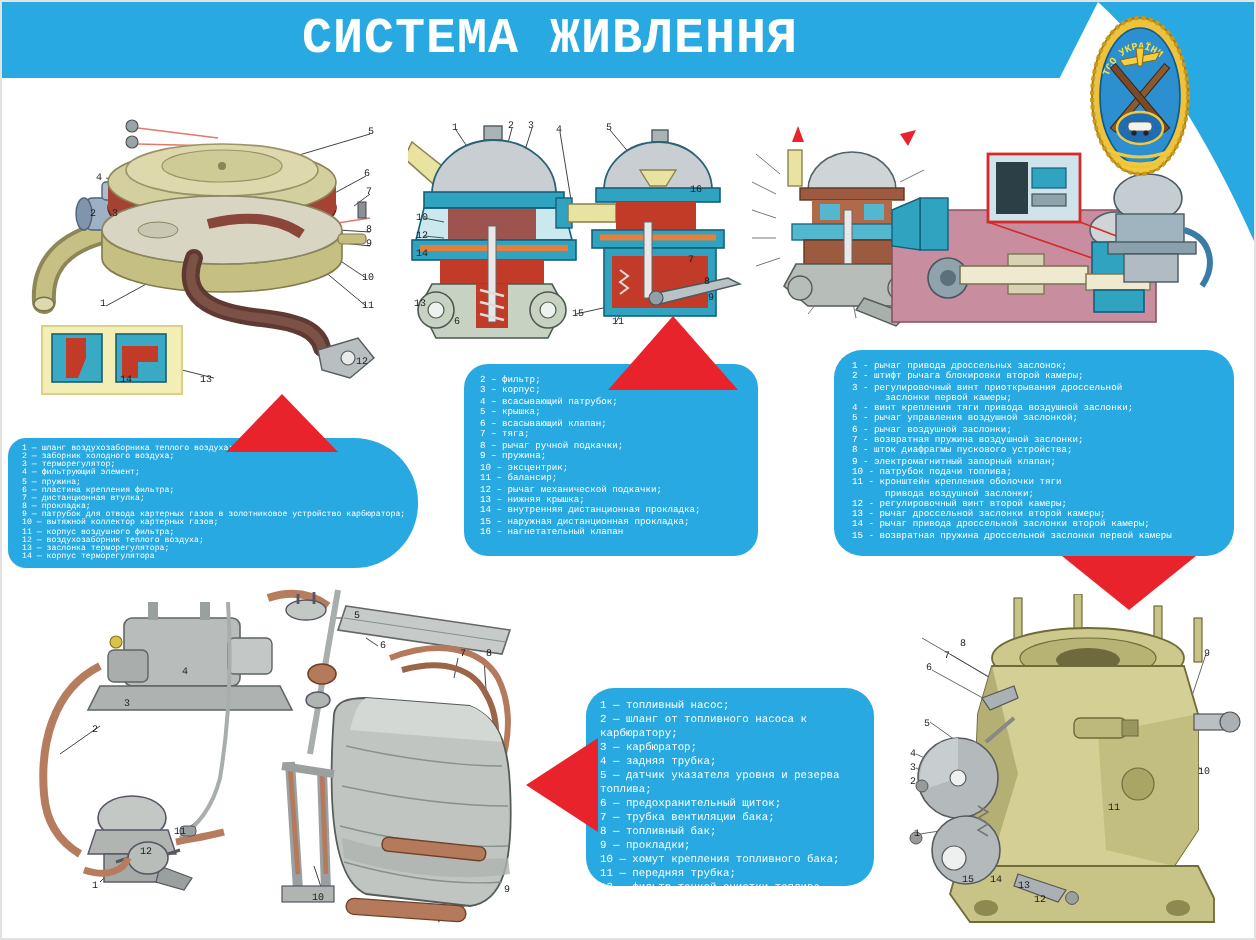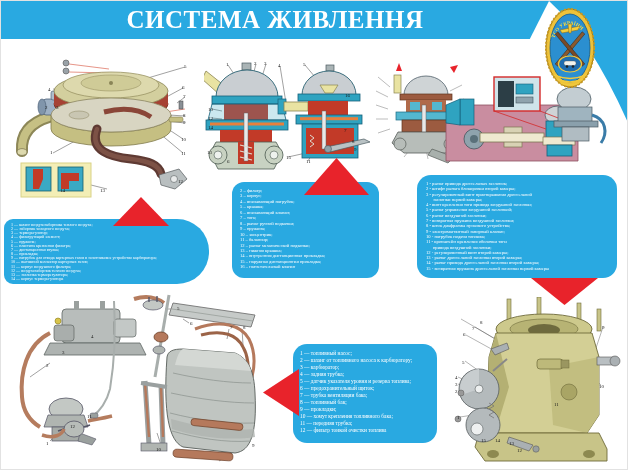--- a/index.html
+++ b/index.html
@@ -1,17 +1,17 @@
 <!DOCTYPE html>
 <html><head>
 <meta charset="utf-8">
 <style>
   html,body{margin:0;padding:0;background:#fff;}
   #poster{position:relative;width:628px;height:470px;background:#fff;overflow:hidden;
-          font-family:Liberation Serif, serif;border:1px solid #e2e2e2;box-sizing:border-box;}
+          font-family:Liberation Mono, monospace;border:1px solid #e2e2e2;box-sizing:border-box;}
   .abs{position:absolute;}
   
   .banner{position:absolute;left:0;top:0;width:548px;height:38px;background:#29a9e1;
           clip-path:polygon(0 0,100% 0,96.5% 100%,0 100%);z-index:3;}
   .title{display:block;width:100%;text-align:center;color:#fff;font-weight:bold;
          font-size:25px;line-height:38px;letter-spacing:.5px;}
   .wedge{position:absolute;left:540px;top:0;z-index:2;}
   .badge{position:absolute;left:543px;top:3px;z-index:4;}
   
   .legend{position:absolute;background:#29a9e1;color:#fff;z-index:2;box-sizing:border-box;overflow:hidden;}

